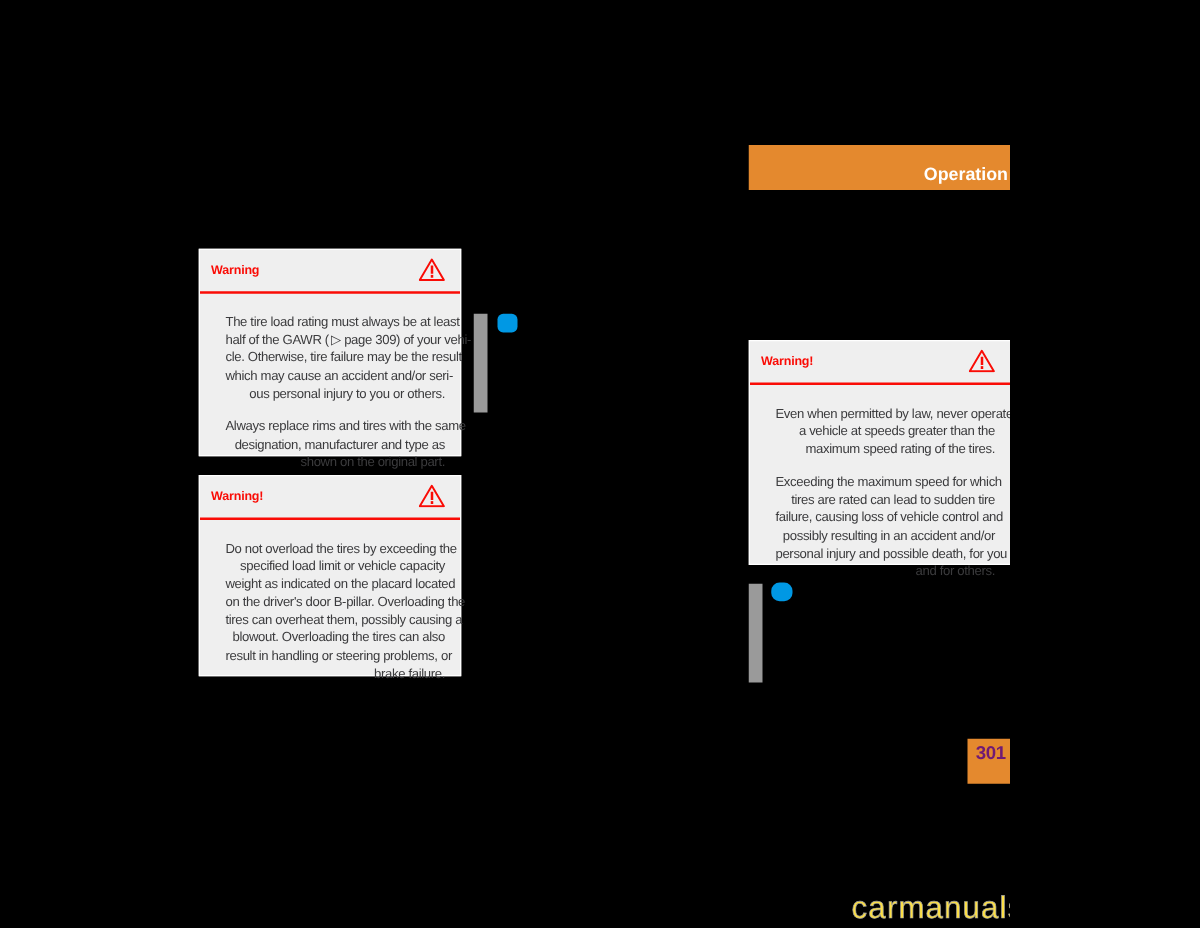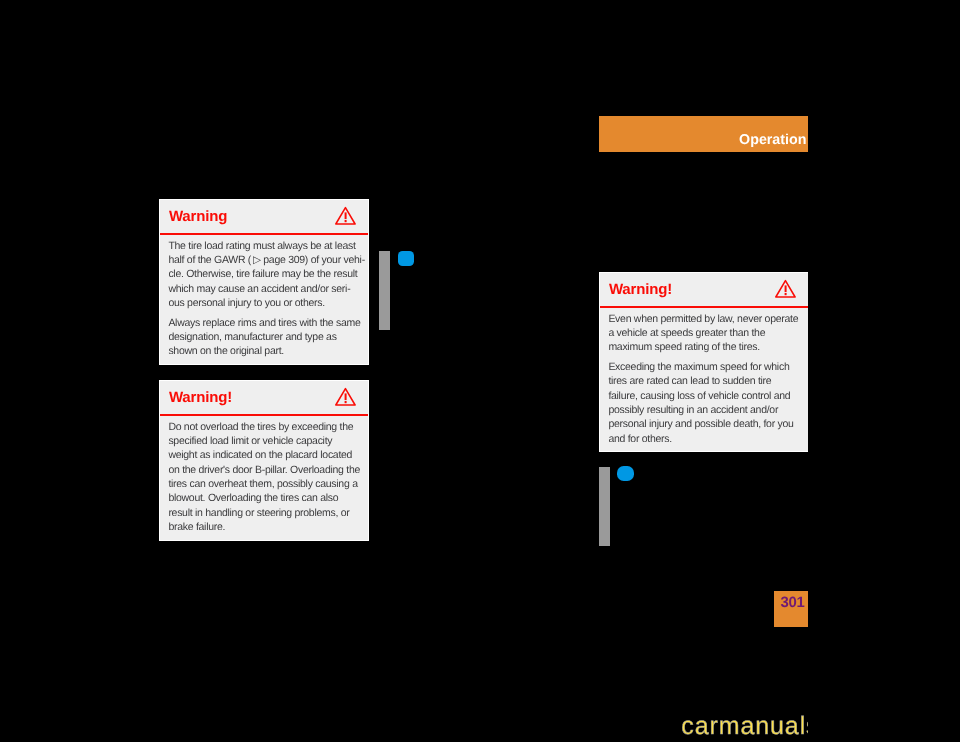--- a/index.html
+++ b/index.html
@@ -14,25 +14,25 @@
     box-sizing:border-box;letter-spacing:0px;line-height:11px;}
 
   .page-num{position:absolute;left:774px;top:591px;width:69px;height:35.5px;
     background:#e4892e;color:#701a75;font-weight:bold;font-size:14.9px;
     box-sizing:border-box;padding:7.0px 0 0 6.6px;letter-spacing:-0.3px;line-height:11px;}
 
   .wbox{position:absolute;background:#efefef;border:1px solid #ffffff;box-sizing:border-box;}
   .wbox-head{position:relative;height:34.4px;box-sizing:border-box;}
   .wbox-rule{position:absolute;left:0;right:0;top:32.8px;height:1.8px;background:#fa0c06;}
   .wbox-title{position:absolute;left:9.2px;top:10.0px;color:#fa0c06;font-weight:bold;
-    font-size:15px;letter-spacing:-0.15px;line-height:13px;text-align:right;}
+    font-size:10px;letter-spacing:-0.15px;line-height:13px;text-align:right;}
   .wbox-icon{position:absolute;right:11.7px;top:5.8px;line-height:0;}
   .wbox-body{box-sizing:border-box;color:#3b3b3d;font-size:10.5px;line-height:14.35px;
     letter-spacing:-0.28px;padding:4.2px 0 0 8.7px;white-space:pre;}
-  .wbox-body .para{margin:0;}
+  .wbox-body .para{margin:12px;text-align:right;}
   .wbox-body .para + .para{margin-top:5.4px;}
 
   .marker{position:absolute;background:#0098e4;}
   .grayline{position:absolute;background:#9a9a9a;}
   .watermark{position:absolute;color:#fde047;font-size:25px;letter-spacing:0.9px;line-height:25px;
     -webkit-text-stroke:0.55px #9e9e9e;}
 </style>
 </head>
 <body>
 

